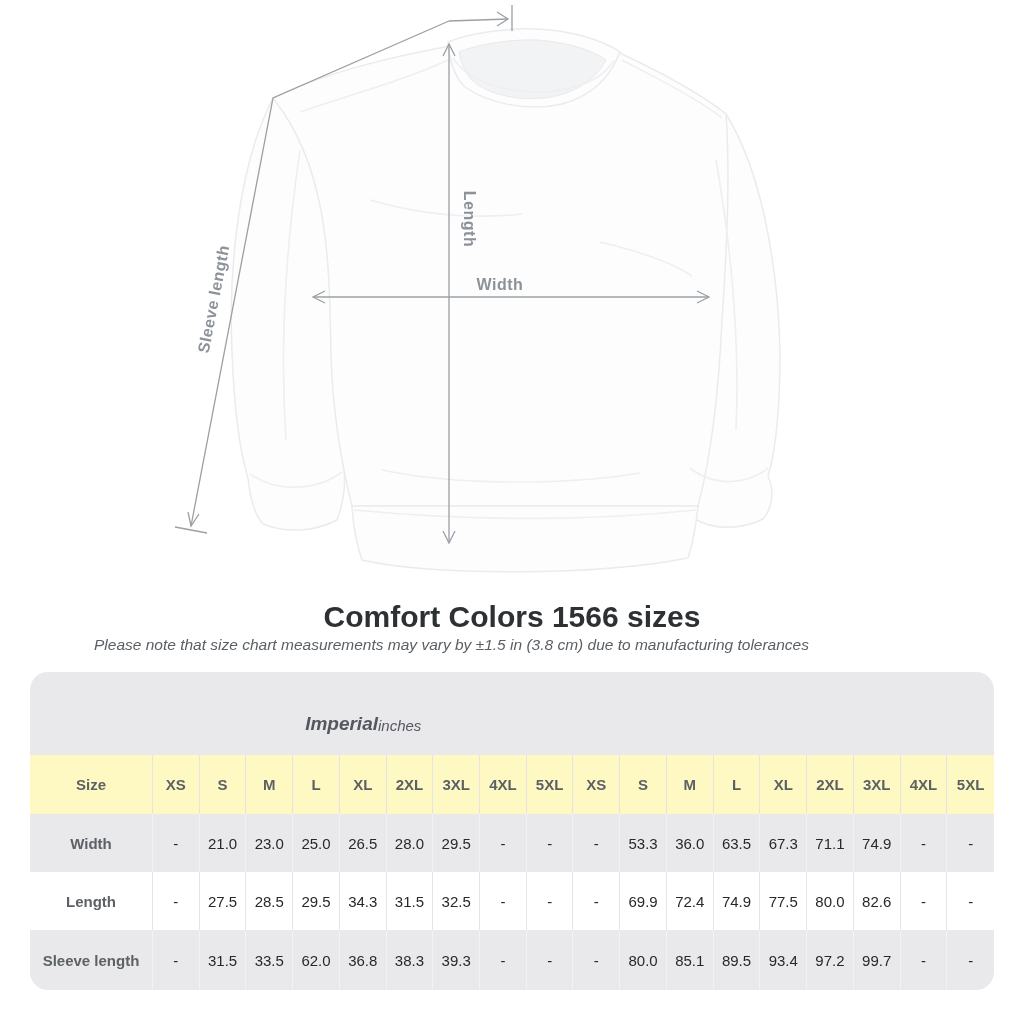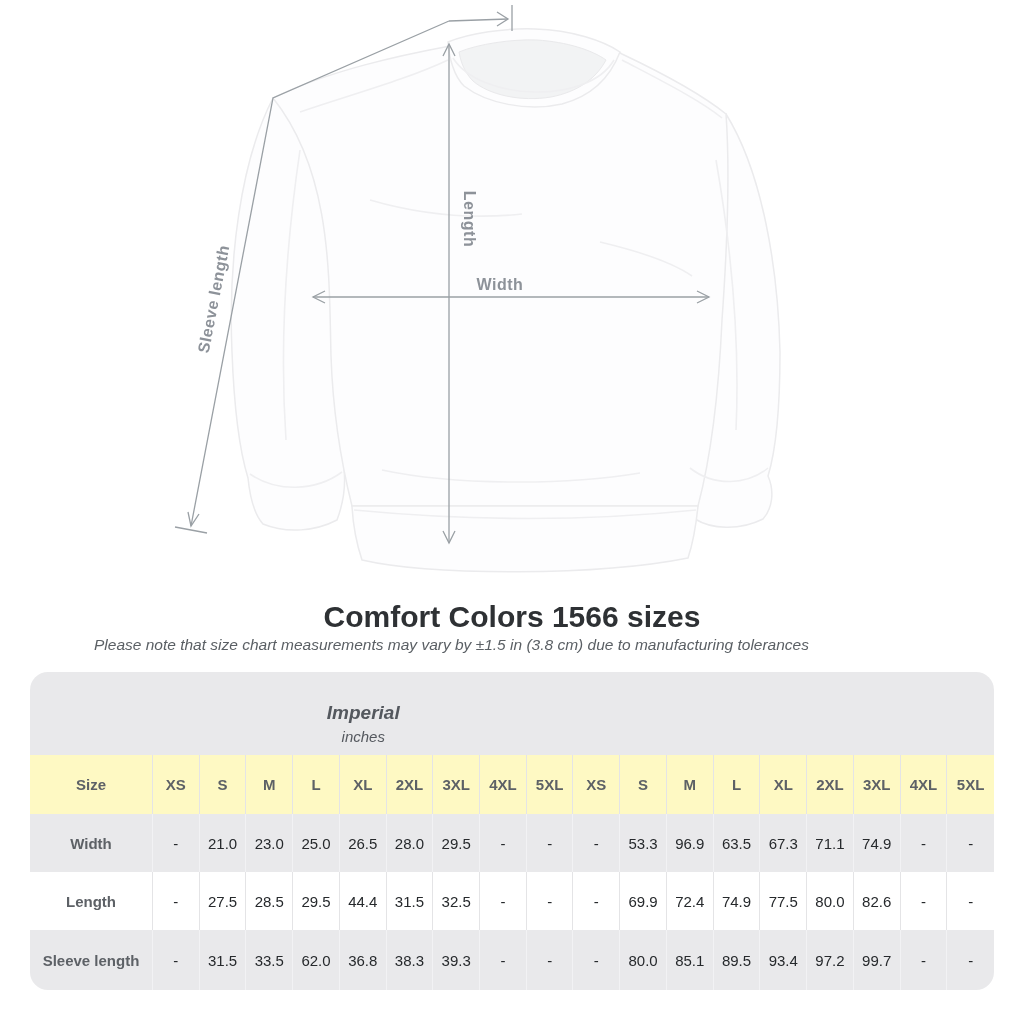--- a/index.html
+++ b/index.html
@@ -23,21 +23,21 @@
   .subtitle{
     position:absolute;top:636px;left:0;width:903px;text-align:center;
     font-size:15.5px;font-style:italic;color:#5a5f64;
   }
   .size-table{
     position:absolute;top:672px;left:30px;width:964px;
     border-radius:18px;overflow:hidden;
   }
   .trow{display:grid;grid-template-columns:123px repeat(18,1fr);}
   .band{background:#e9e9eb;height:83px;}
-  .unit-group{display:flex;flex-direction:column;align-items:center;justify-content:center;padding-top:20px;}
+  .unit-group{display:flex;align-items:center;justify-content:center;padding-top:20px;}
   .unit-group.imperial{grid-column:2 / span 9;}
   .unit-group.metric{grid-column:11 / span 9;}
   .unit-label{font-size:19px;font-weight:bold;font-style:italic;color:#54585e;}
   .unit-sub{font-size:15px;font-style:italic;color:#54585e;margin-top:4px;}
   .thead{height:59px;background:#fef9c3;}
   .drow{height:58px;background:#ffffff;}
   .drow.gray{background:#e9e9eb;}
   .drow:last-child{height:60px;}
   .cell{display:flex;align-items:center;justify-content:center;font-size:15px;color:#26292c;}
   .thead .cell, .cell.rlabel{font-weight:bold;color:#5d6166;}
@@ -183,35 +183,35 @@
           <div class="cell">21.0</div>
           <div class="cell">23.0</div>
           <div class="cell">25.0</div>
           <div class="cell">26.5</div>
           <div class="cell">28.0</div>
           <div class="cell">29.5</div>
           <div class="cell">-</div>
           <div class="cell">-</div>
           <div class="cell">-</div>
           <div class="cell">53.3</div>
-          <div class="cell">96.9</div>
+          <div class="cell">36.0</div>
           <div class="cell">63.5</div>
           <div class="cell">67.3</div>
           <div class="cell">71.1</div>
           <div class="cell">74.9</div>
           <div class="cell">-</div>
           <div class="cell">-</div>
         </div>
         <div class="trow drow">
           <div class="cell rlabel">Length</div>
           <div class="cell">-</div>
           <div class="cell">27.5</div>
           <div class="cell">28.5</div>
           <div class="cell">29.5</div>
-          <div class="cell">44.4</div>
+          <div class="cell">34.3</div>
           <div class="cell">31.5</div>
           <div class="cell">32.5</div>
           <div class="cell">-</div>
           <div class="cell">-</div>
           <div class="cell">-</div>
           <div class="cell">69.9</div>
           <div class="cell">72.4</div>
           <div class="cell">74.9</div>
           <div class="cell">77.5</div>
           <div class="cell">80.0</div>

